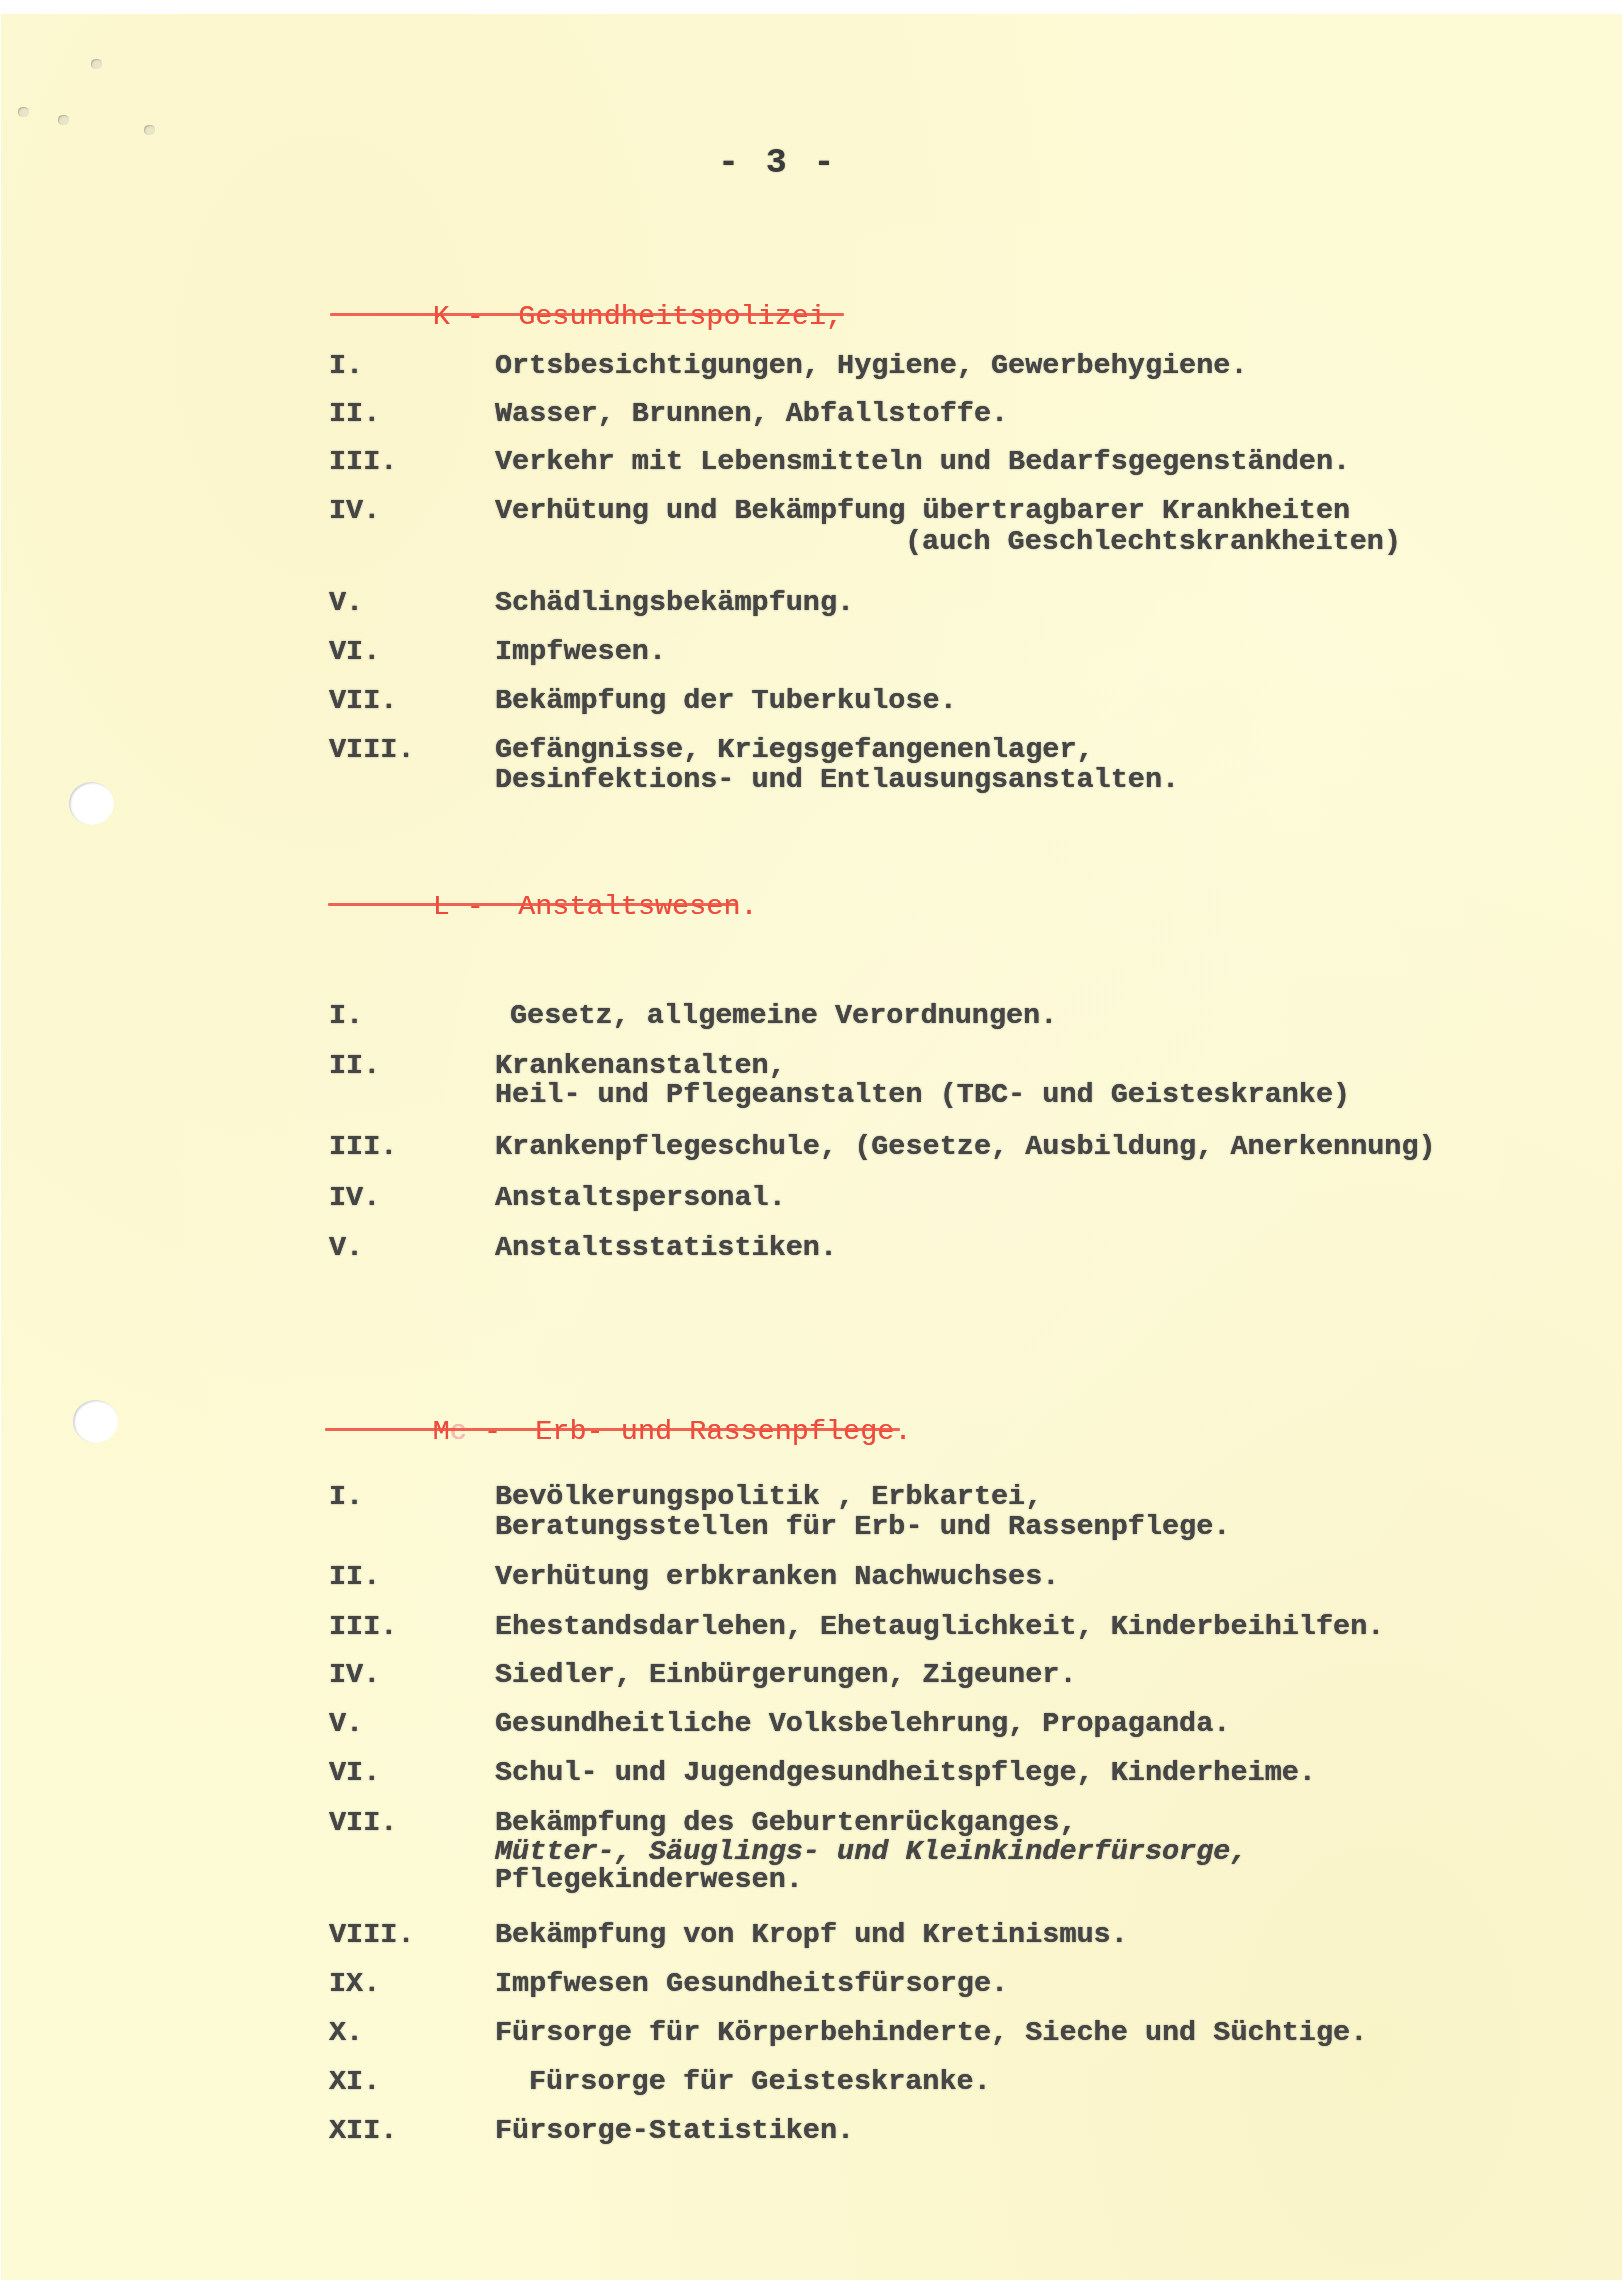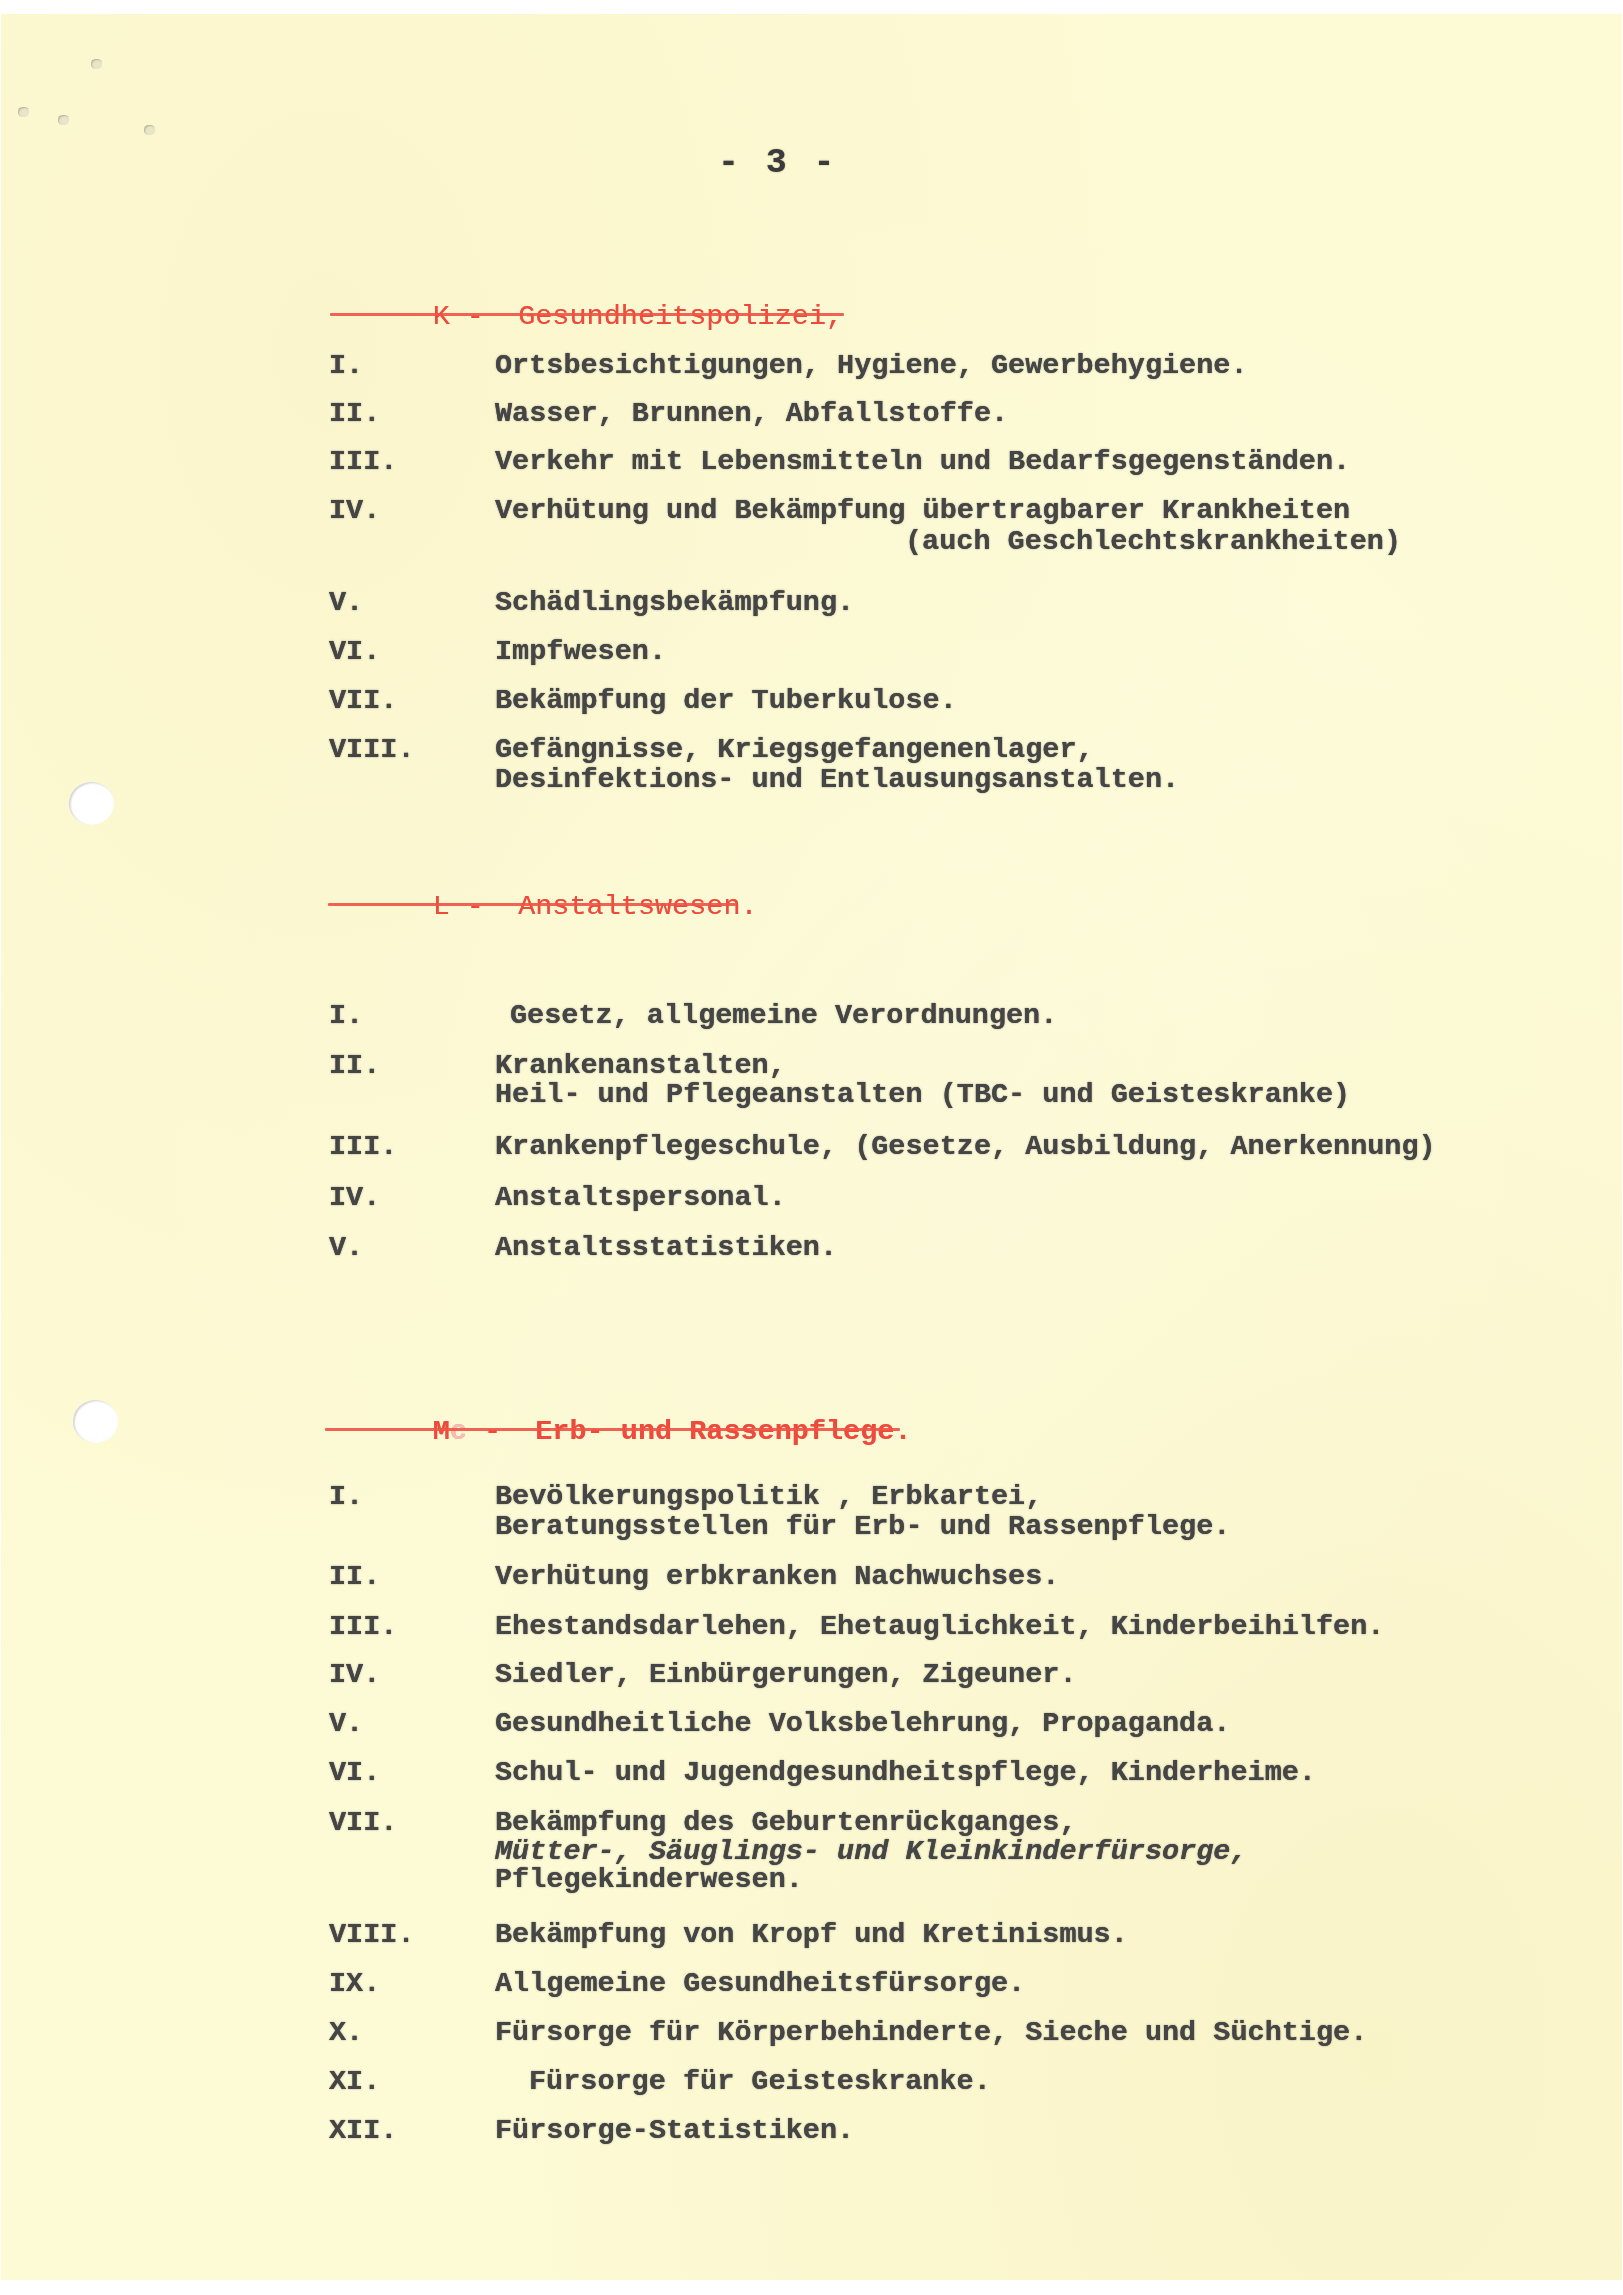--- a/index.html
+++ b/index.html
@@ -151,21 +151,21 @@
       <div class="typed numeral" style="top:1170px;">IV.</div>
       <div class="typed entry" style="top:1170px;">Anstaltspersonal.</div>
     </div>
     <div>
       <div class="typed numeral" style="top:1220px;">V.</div>
       <div class="typed entry" style="top:1220px;">Anstaltsstatistiken.</div>
     </div>
   </div>
 
   <div>
-    <div class="typed header" style="left:329px; top:1376px;font-weight:bold;">
+    <div class="typed header" style="left:329px; top:1376px;">
       <span>M</span><span class="ghost">c</span><span> - </span> <span>Erb- und Rassenpflege.</span>
     </div>
     <div class="header-ul" style="left:324px; top:1414px; width:575px;"></div>
 
     <div>
       <div class="typed numeral" style="top:1469px;">I.</div>
       <div class="typed entry" style="top:1469px;">Bevölkerungspolitik , Erbkartei,</div>
       <div class="typed entry" style="top:1499px;">Beratungsstellen für Erb- und Rassenpflege.</div>
     </div>
     <div>
@@ -193,21 +193,21 @@
       <div class="typed entry" style="top:1795px;">Bekämpfung des Geburtenrückganges,</div>
       <div class="typed entry" style="top:1824px;font-style:italic;">Mütter-, Säuglings- und Kleinkinderfürsorge,</div>
       <div class="typed entry" style="top:1852px;">Pflegekinderwesen.</div>
     </div>
     <div>
       <div class="typed numeral" style="top:1907px;">VIII.</div>
       <div class="typed entry" style="top:1907px;">Bekämpfung von Kropf und Kretinismus.</div>
     </div>
     <div>
       <div class="typed numeral" style="top:1956px;">IX.</div>
-      <div class="typed entry" style="top:1956px;">Allgemeine Gesundheitsfürsorge.</div>
+      <div class="typed entry" style="top:1956px;">Impfwesen Gesundheitsfürsorge.</div>
     </div>
     <div>
       <div class="typed numeral" style="top:2005px;">X.</div>
       <div class="typed entry" style="top:2005px;">Fürsorge für Körperbehinderte, Sieche und Süchtige.</div>
     </div>
     <div>
       <div class="typed numeral" style="top:2054px;">XI.</div>
       <div class="typed entry" style="top:2054px;margin-left:34px;">Fürsorge für Geisteskranke.</div>
     </div>
     <div>

